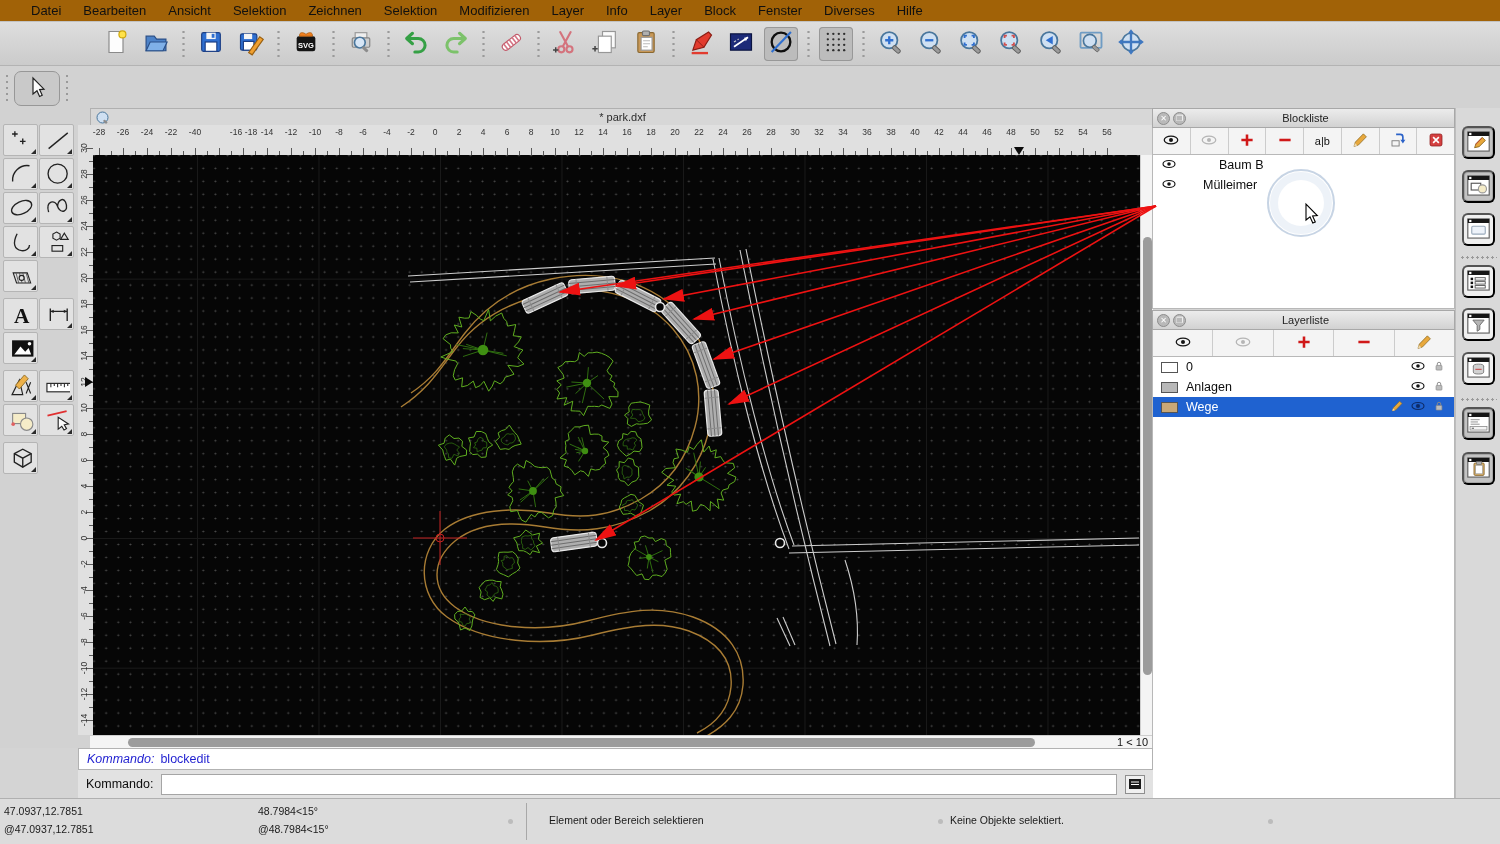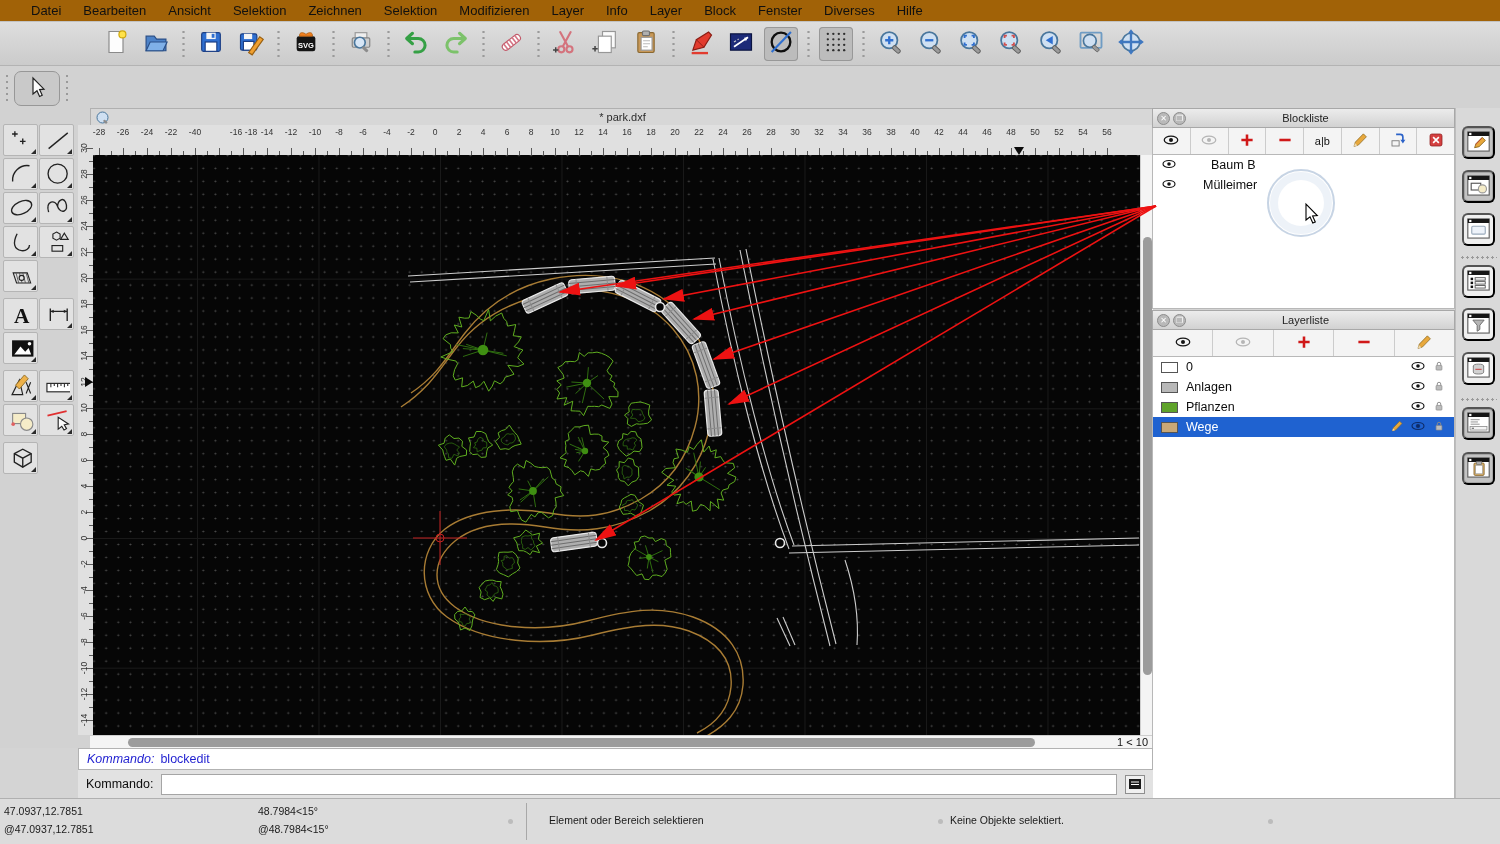--- a/index.html
+++ b/index.html
@@ -827,21 +827,21 @@
       </button>
     </div>
   <div class="plist" id="blockrows" style="height:154px">
       <div class="lrow">
         <span class="sp"></span>
         <span><svg viewBox="0 0 24 24" xmlns="http://www.w3.org/2000/svg" style="width: 16px; height: 16px;">
             <ellipse cx="12" cy="12" rx="9" ry="5.3" fill="none" stroke="#141414" stroke-width="1.7"></ellipse>
             <circle cx="12" cy="12" r="2.7" fill="#141414"></circle>
           </svg></span>
         <span style="width: 22px; display: inline-flex; justify-content: center;"></span>
-        <span class="lbl" style="margin-left: 12px;">Baum B</span>
+        <span class="lbl" style="margin-left: 20px;">Baum B</span>
       </div>
       <div class="lrow">
         <span class="sp"></span>
         <span><svg viewBox="0 0 24 24" xmlns="http://www.w3.org/2000/svg" style="width: 16px; height: 16px;">
             <ellipse cx="12" cy="12" rx="9" ry="5.3" fill="none" stroke="#141414" stroke-width="1.7"></ellipse>
             <circle cx="12" cy="12" r="2.7" fill="#141414"></circle>
           </svg></span>
         <span style="width: 22px; display: inline-flex; justify-content: center;"></span>
         <span class="lbl" style="margin-left: 4px;">Mülleimer</span>
       </div>
@@ -895,34 +895,20 @@
             </svg></span>
           <span><svg viewBox="0 0 24 24" xmlns="http://www.w3.org/2000/svg" style="width: 14px; height: 14px;">
               <rect x="7" y="11" width="10" height="8" rx="1.2" fill="#bdbdbd" stroke="#8a8a8a" stroke-width="1.2"></rect>
               <path d="M9 11 v-2.4 a3 3 0 0 1 6 0 V11" fill="none" stroke="#8a8a8a" stroke-width="1.6"></path>
             </svg></span>
         </span>
       </div>
       <div class="lrow">
         <span class="swatch" style="background: rgb(184, 184, 184);"></span>
         <span class="lbl">Anlagen</span>
-        <span class="rgt">
-          <span><svg viewBox="0 0 24 24" xmlns="http://www.w3.org/2000/svg" style="width: 16px; height: 16px;">
-              <ellipse cx="12" cy="12" rx="9" ry="5.3" fill="none" stroke="#141414" stroke-width="1.7"></ellipse>
-              <circle cx="12" cy="12" r="2.7" fill="#141414"></circle>
-            </svg></span>
-          <span><svg viewBox="0 0 24 24" xmlns="http://www.w3.org/2000/svg" style="width: 14px; height: 14px;">
-              <rect x="7" y="11" width="10" height="8" rx="1.2" fill="#bdbdbd" stroke="#8a8a8a" stroke-width="1.2"></rect>
-              <path d="M9 11 v-2.4 a3 3 0 0 1 6 0 V11" fill="none" stroke="#8a8a8a" stroke-width="1.6"></path>
-            </svg></span>
-        </span>
-      </div>
-      <div class="lrow">
-        <span class="swatch" style="background: rgb(95, 163, 42);"></span>
-        <span class="lbl">Pflanzen</span>
         <span class="rgt">
           <span><svg viewBox="0 0 24 24" xmlns="http://www.w3.org/2000/svg" style="width: 16px; height: 16px;">
               <ellipse cx="12" cy="12" rx="9" ry="5.3" fill="none" stroke="#141414" stroke-width="1.7"></ellipse>
               <circle cx="12" cy="12" r="2.7" fill="#141414"></circle>
             </svg></span>
           <span><svg viewBox="0 0 24 24" xmlns="http://www.w3.org/2000/svg" style="width: 14px; height: 14px;">
               <rect x="7" y="11" width="10" height="8" rx="1.2" fill="#bdbdbd" stroke="#8a8a8a" stroke-width="1.2"></rect>
               <path d="M9 11 v-2.4 a3 3 0 0 1 6 0 V11" fill="none" stroke="#8a8a8a" stroke-width="1.6"></path>
             </svg></span>
         </span>

